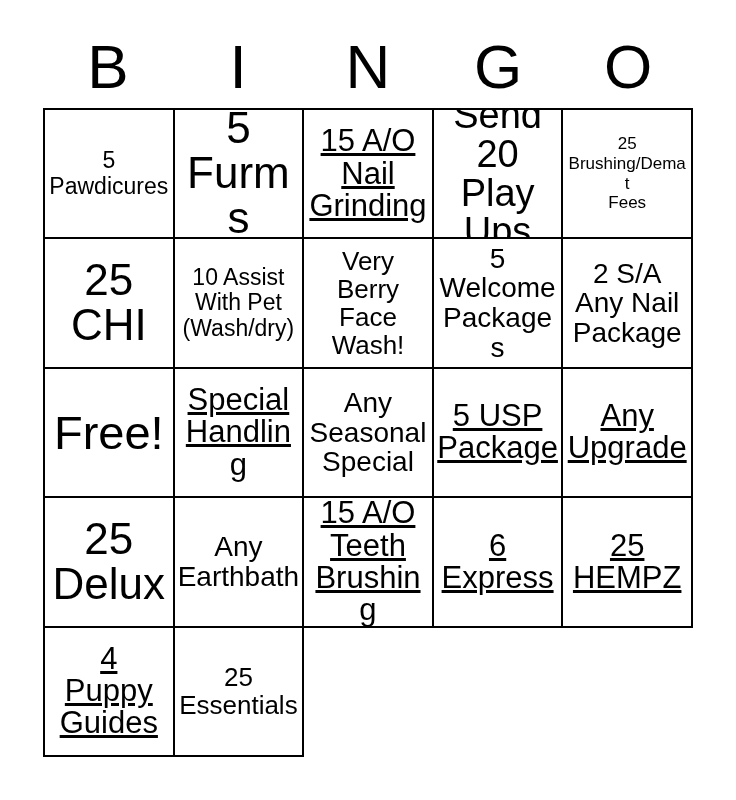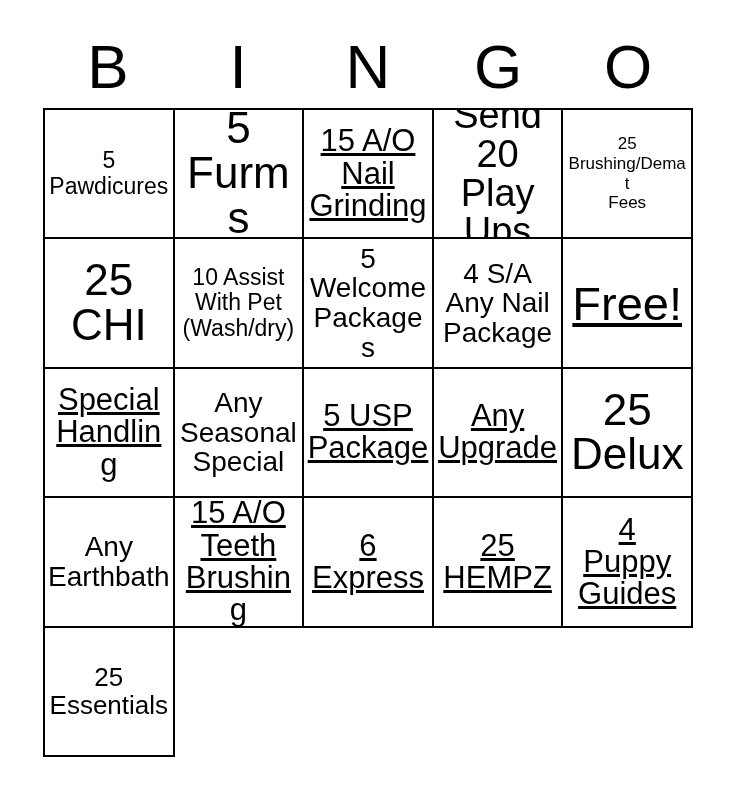--- a/index.html
+++ b/index.html
@@ -85,21 +85,21 @@
   }
 
   
   .cell-text[data-size="xs"]   { font-size: 17px; line-height: 1.16; }
   .cell-text[data-size="s"]    { font-size: 23px; line-height: 1.10; }
   .cell-text[data-size="m"]    { font-size: 26px; line-height: 1.08; }
   .cell-text[data-size="ml"]   { font-size: 28px; line-height: 1.06; }
   .cell-text[data-size="l"]    { font-size: 31px; line-height: 1.04; text-decoration: underline; }
   .cell-text[data-size="xl"]   { font-size: 38px; line-height: 1.02; text-align: center; }
   .cell-text[data-size="xxl"]  { font-size: 44px; line-height: 1.02; }
-  .cell-text[data-size="free"] { font-size: 47px; line-height: 1.00; text-decoration: underline; }
+  .cell-text[data-size="free"] { font-size: 47px; line-height: 1.00; }
 </style>
 </head>
 <body>
 
 <div id="card">
 
   <div id="bingo-header">
     <span class="header-letter">B</span>
     <span class="header-letter">I</span>
     <span class="header-letter">N</span>
@@ -136,27 +136,33 @@
     <div class="bingo-cell">
       <span class="cell-text" data-size="xxl">25
 CHI</span>
     </div>
     <div class="bingo-cell">
       <span class="cell-text" data-size="s">10 Assist
 With Pet
 (Wash/dry)</span>
     </div>
     <div class="bingo-cell">
+      <span class="cell-text" data-size="m">Very
+Berry
+Face
+Wash!</span>
+    </div>
+    <div class="bingo-cell">
       <span class="cell-text" data-size="ml">5
 Welcome
 Packages</span>
     </div>
 
     <div class="bingo-cell">
-      <span class="cell-text" data-size="ml">4 S/A
+      <span class="cell-text" data-size="ml">2 S/A
 Any Nail
 Package</span>
     </div>
     <div class="bingo-cell">
       <span class="cell-text" data-size="free">Free!</span>
     </div>
     <div class="bingo-cell">
       <span class="cell-text" data-size="l">Special
 Handling</span>
     </div>

